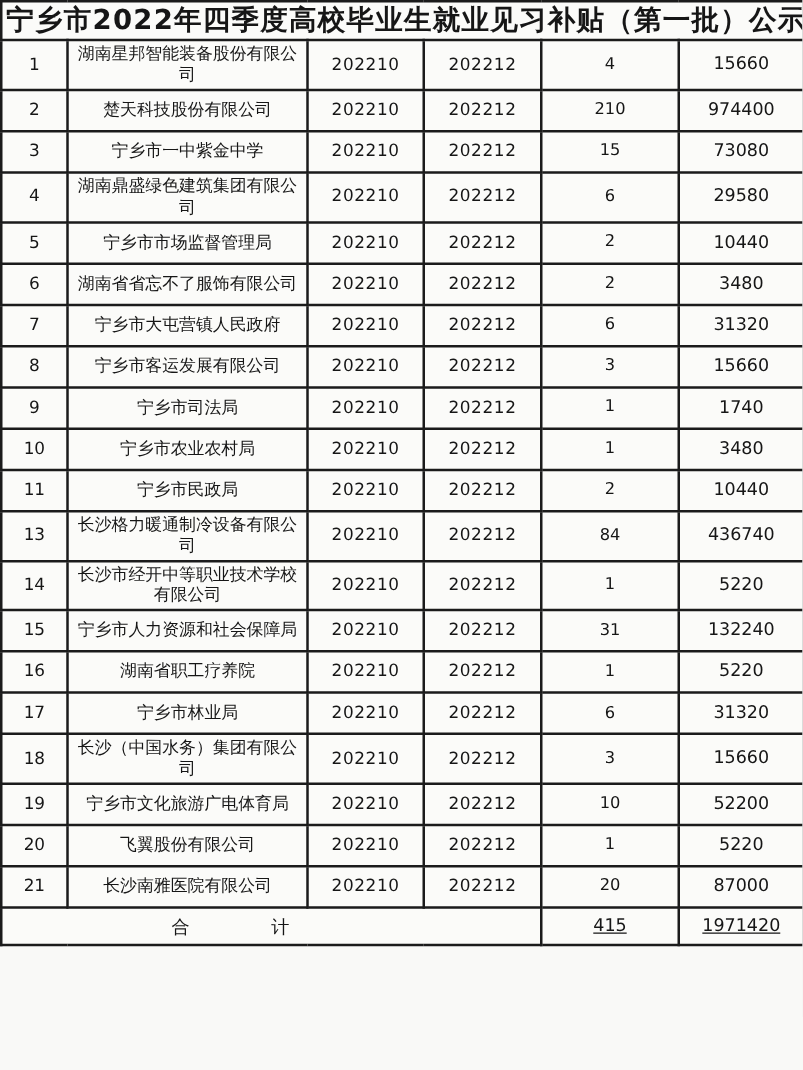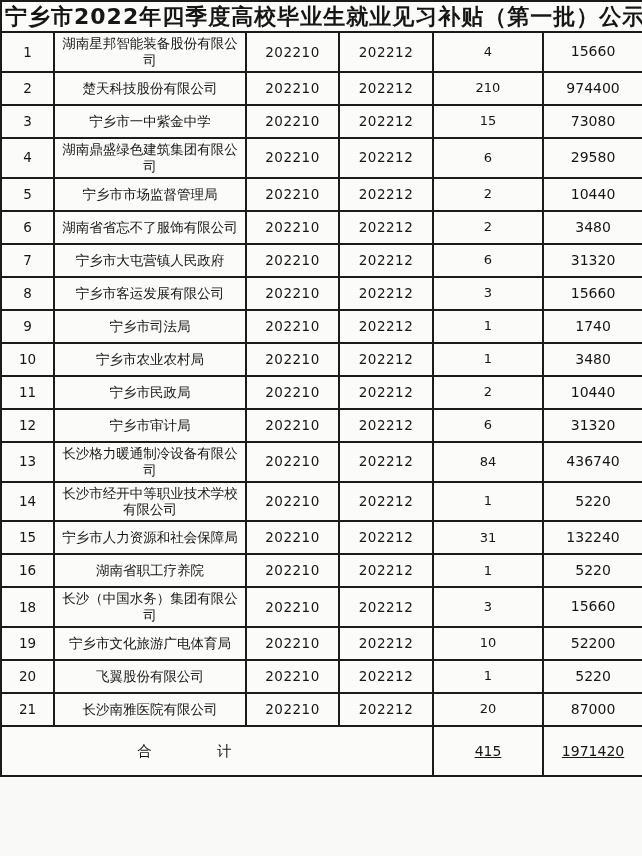--- a/index.html
+++ b/index.html
@@ -51,21 +51,21 @@
     font-size: 13.5px;
     height: 33px;
     line-height: 1.25;
   }
   td.col-no { font-size: 13.5px; }
   td.col-name { padding: 2px 4px; }
   td.col-start, td.col-end { letter-spacing: 0.5px; }
   td.col-count { font-size: 13px; }
   td.col-amount { font-size: 14px; }
   tfoot td {
-    height: 50px;
+    height: 30px;
     font-size: 14.5px;
     border-radius: 12px;
   }
   td.total-label {
     font-weight: 400;
     letter-spacing: 4.5em;
     padding-left: 4.5em;
     white-space: nowrap;
   }
   td.total-count, td.total-amount { font-size: 14px; text-decoration: underline; }
@@ -171,58 +171,58 @@
         </tr>
         <tr>
           <td class="col-no">11</td>
           <td class="col-name">宁乡市民政局</td>
           <td class="col-start">202210</td>
           <td class="col-end">202212</td>
           <td class="col-count">2</td>
           <td class="col-amount">10440</td>
         </tr>
         <tr>
-          <td class="col-no">12</td>
-          <td class="col-name">宁乡市审计局</td>
+          <td class="col-no">13</td>
+          <td class="col-name">长沙格力暖通制冷设备有限公司</td>
+          <td class="col-start">202210</td>
+          <td class="col-end">202212</td>
+          <td class="col-count">84</td>
+          <td class="col-amount">436740</td>
+        </tr>
+        <tr>
+          <td class="col-no">14</td>
+          <td class="col-name">长沙市经开中等职业技术学校有限公司</td>
+          <td class="col-start">202210</td>
+          <td class="col-end">202212</td>
+          <td class="col-count">1</td>
+          <td class="col-amount">5220</td>
+        </tr>
+        <tr>
+          <td class="col-no">15</td>
+          <td class="col-name">宁乡市人力资源和社会保障局</td>
+          <td class="col-start">202210</td>
+          <td class="col-end">202212</td>
+          <td class="col-count">31</td>
+          <td class="col-amount">132240</td>
+        </tr>
+        <tr>
+          <td class="col-no">16</td>
+          <td class="col-name">湖南省职工疗养院</td>
+          <td class="col-start">202210</td>
+          <td class="col-end">202212</td>
+          <td class="col-count">1</td>
+          <td class="col-amount">5220</td>
+        </tr>
+        <tr>
+          <td class="col-no">17</td>
+          <td class="col-name">宁乡市林业局</td>
           <td class="col-start">202210</td>
           <td class="col-end">202212</td>
           <td class="col-count">6</td>
           <td class="col-amount">31320</td>
-        </tr>
-        <tr>
-          <td class="col-no">13</td>
-          <td class="col-name">长沙格力暖通制冷设备有限公司</td>
-          <td class="col-start">202210</td>
-          <td class="col-end">202212</td>
-          <td class="col-count">84</td>
-          <td class="col-amount">436740</td>
-        </tr>
-        <tr>
-          <td class="col-no">14</td>
-          <td class="col-name">长沙市经开中等职业技术学校有限公司</td>
-          <td class="col-start">202210</td>
-          <td class="col-end">202212</td>
-          <td class="col-count">1</td>
-          <td class="col-amount">5220</td>
-        </tr>
-        <tr>
-          <td class="col-no">15</td>
-          <td class="col-name">宁乡市人力资源和社会保障局</td>
-          <td class="col-start">202210</td>
-          <td class="col-end">202212</td>
-          <td class="col-count">31</td>
-          <td class="col-amount">132240</td>
-        </tr>
-        <tr>
-          <td class="col-no">16</td>
-          <td class="col-name">湖南省职工疗养院</td>
-          <td class="col-start">202210</td>
-          <td class="col-end">202212</td>
-          <td class="col-count">1</td>
-          <td class="col-amount">5220</td>
         </tr>
         <tr>
           <td class="col-no">18</td>
           <td class="col-name">长沙（中国水务）集团有限公司</td>
           <td class="col-start">202210</td>
           <td class="col-end">202212</td>
           <td class="col-count">3</td>
           <td class="col-amount">15660</td>
         </tr>
         <tr>

